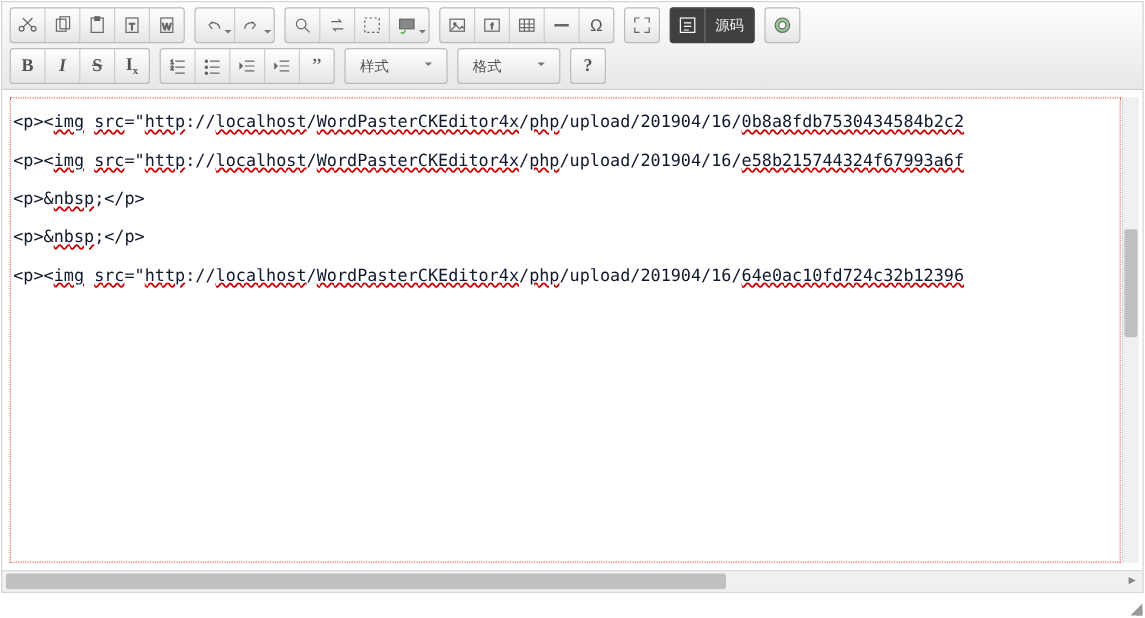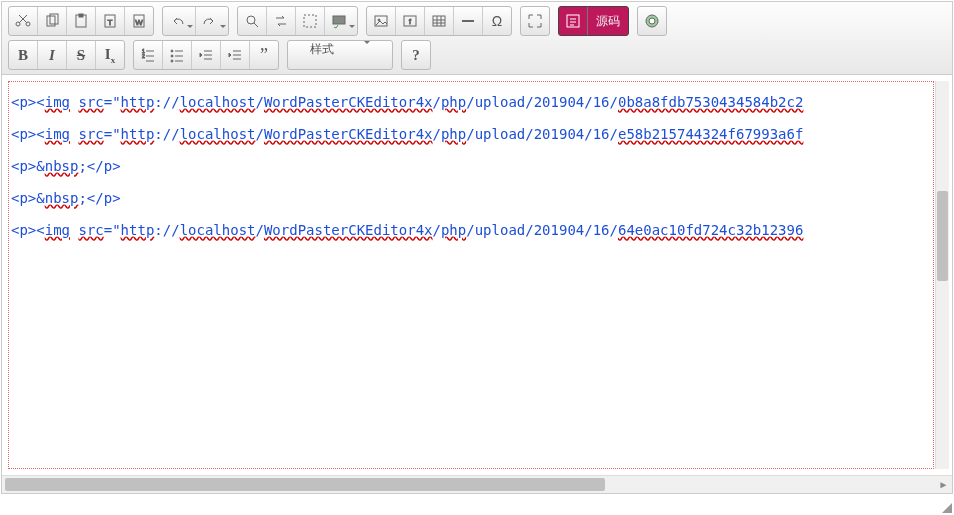--- a/index.html
+++ b/index.html
@@ -5,29 +5,29 @@
 html,body{margin:0;padding:0;width:954px;height:515px;font-family:Arial,"Microsoft YaHei",sans-serif;background:#fff;overflow:hidden}
 .editor{border:1px solid #ccc;width:950px;margin:1px;background:#f5f5f5}
 .toolbar{background:linear-gradient(#fdfdfd,#e8e8e8);border-bottom:1px solid #ccc;padding:4px 6px}
 .row{display:flex;align-items:center;margin-bottom:4px}
 .group{display:flex;border:1px solid #bbb;border-radius:3px;background:linear-gradient(#fff,#e5e5e5);margin-right:8px;box-shadow:0 1px 0 rgba(255,255,255,.6) inset}
 .btn{width:28px;height:28px;display:flex;align-items:center;justify-content:center;border-right:1px solid #ccc;cursor:pointer;color:#555;position:relative}
 .btn:last-child{border-right:none}
 .btn svg{width:16px;height:16px;fill:#666;stroke:#666}
 .btn.split{padding-right:4px}
 .btn .caret{position:absolute;right:2px;top:18px;border:3px solid transparent;border-top-color:#777}
-.combo{display:flex;align-items:flex-start;border:1px solid #bbb;border-radius:3px;background:linear-gradient(#fff,#e5e5e5);height:28px;padding:0 22px;margin-right:8px;min-width:60px;font-size:12px;color:#555;justify-content:space-between}
+.combo{display:flex;align-items:center;border:1px solid #bbb;border-radius:3px;background:linear-gradient(#fff,#e5e5e5);height:28px;padding:0 12px;margin-right:8px;min-width:60px;font-size:12px;color:#555;justify-content:space-between}
 .combo .caret{border:3px solid transparent;border-top-color:#777;margin-left:6px}
 .btn.single{border:1px solid #bbb;border-radius:3px;background:linear-gradient(#fff,#e5e5e5);margin-right:8px}
-.btn.active{background:#be185d;border-color:#444;color:#fff}
+.btn.active{background:#404040;border-color:#444;color:#fff}
 .btn.active svg{fill:#fff;stroke:#fff}
 .btn.txt{width:auto;padding:0 8px;font-size:12px;color:#eee}
 .txtbtn{font-weight:bold;font-size:15px;font-family:"Times New Roman",serif}
 .source-area{background:#fff;height:400px;position:relative;display:flex}
-.code{flex:1;overflow:auto;border:1px dotted #d66;margin:6px 18px 6px 6px;padding:4px 2px;font-family:Consolas,Monaco,monospace;font-size:14px;line-height:32px;white-space:nowrap;color:#1d4ed8}
+.code{flex:1;overflow:auto;border:1px dotted #d66;margin:6px 18px 6px 6px;padding:4px 2px;font-family:Consolas,Monaco,monospace;font-size:14px;line-height:32px;white-space:nowrap;color:#0f172a}
 .code p{margin:0}
 .ul{text-decoration:underline;text-decoration-style:wavy;text-decoration-color:#c00}
 .vscroll{position:absolute;right:3px;top:6px;bottom:6px;width:13px;background:#f0f0f0;border-left:1px solid #ddd}
 .vthumb{position:absolute;left:1px;right:1px;top:110px;height:90px;background:#c0c0c0;border-radius:2px}
 .hscroll{height:17px;background:#f0f0f0;border-top:1px solid #ddd;position:relative}
 .hthumb{position:absolute;top:2px;bottom:2px;left:3px;width:600px;background:#c0c0c0;border-radius:2px}
 .harrow{position:absolute;top:0;bottom:0;width:17px;display:flex;align-items:center;justify-content:center;color:#888;font-size:10px}
 .handle{position:absolute;right:2px;bottom:2px;width:10px;height:10px}
 .handle::after{content:"";position:absolute;right:0;bottom:0;border:5px solid transparent;border-right-color:#999;border-bottom-color:#999}
 </style>
@@ -201,20 +201,24 @@
             <svg viewBox="0 0 16 16">
               <path d="M6 4h8M6 8h8M6 12h8M2 6l2 2-2 2z"></path>
             </svg>
           </div>
     <div class="btn">
             <span style="font-size:18px;font-family:Georgia">”</span>
           </div>
    </div>
    <div class="combo">
           <span>样式</span>
+          <span class="caret"></span>
+        </div>
+   <div class="combo">
+          <span>格式</span>
           <span class="caret"></span>
         </div>
    <div class="btn single">
           <span class="txtbtn">?</span>
         </div>
   </div>
  </div>
 
  <div class="source-area">
   <div class="code" id="code">

